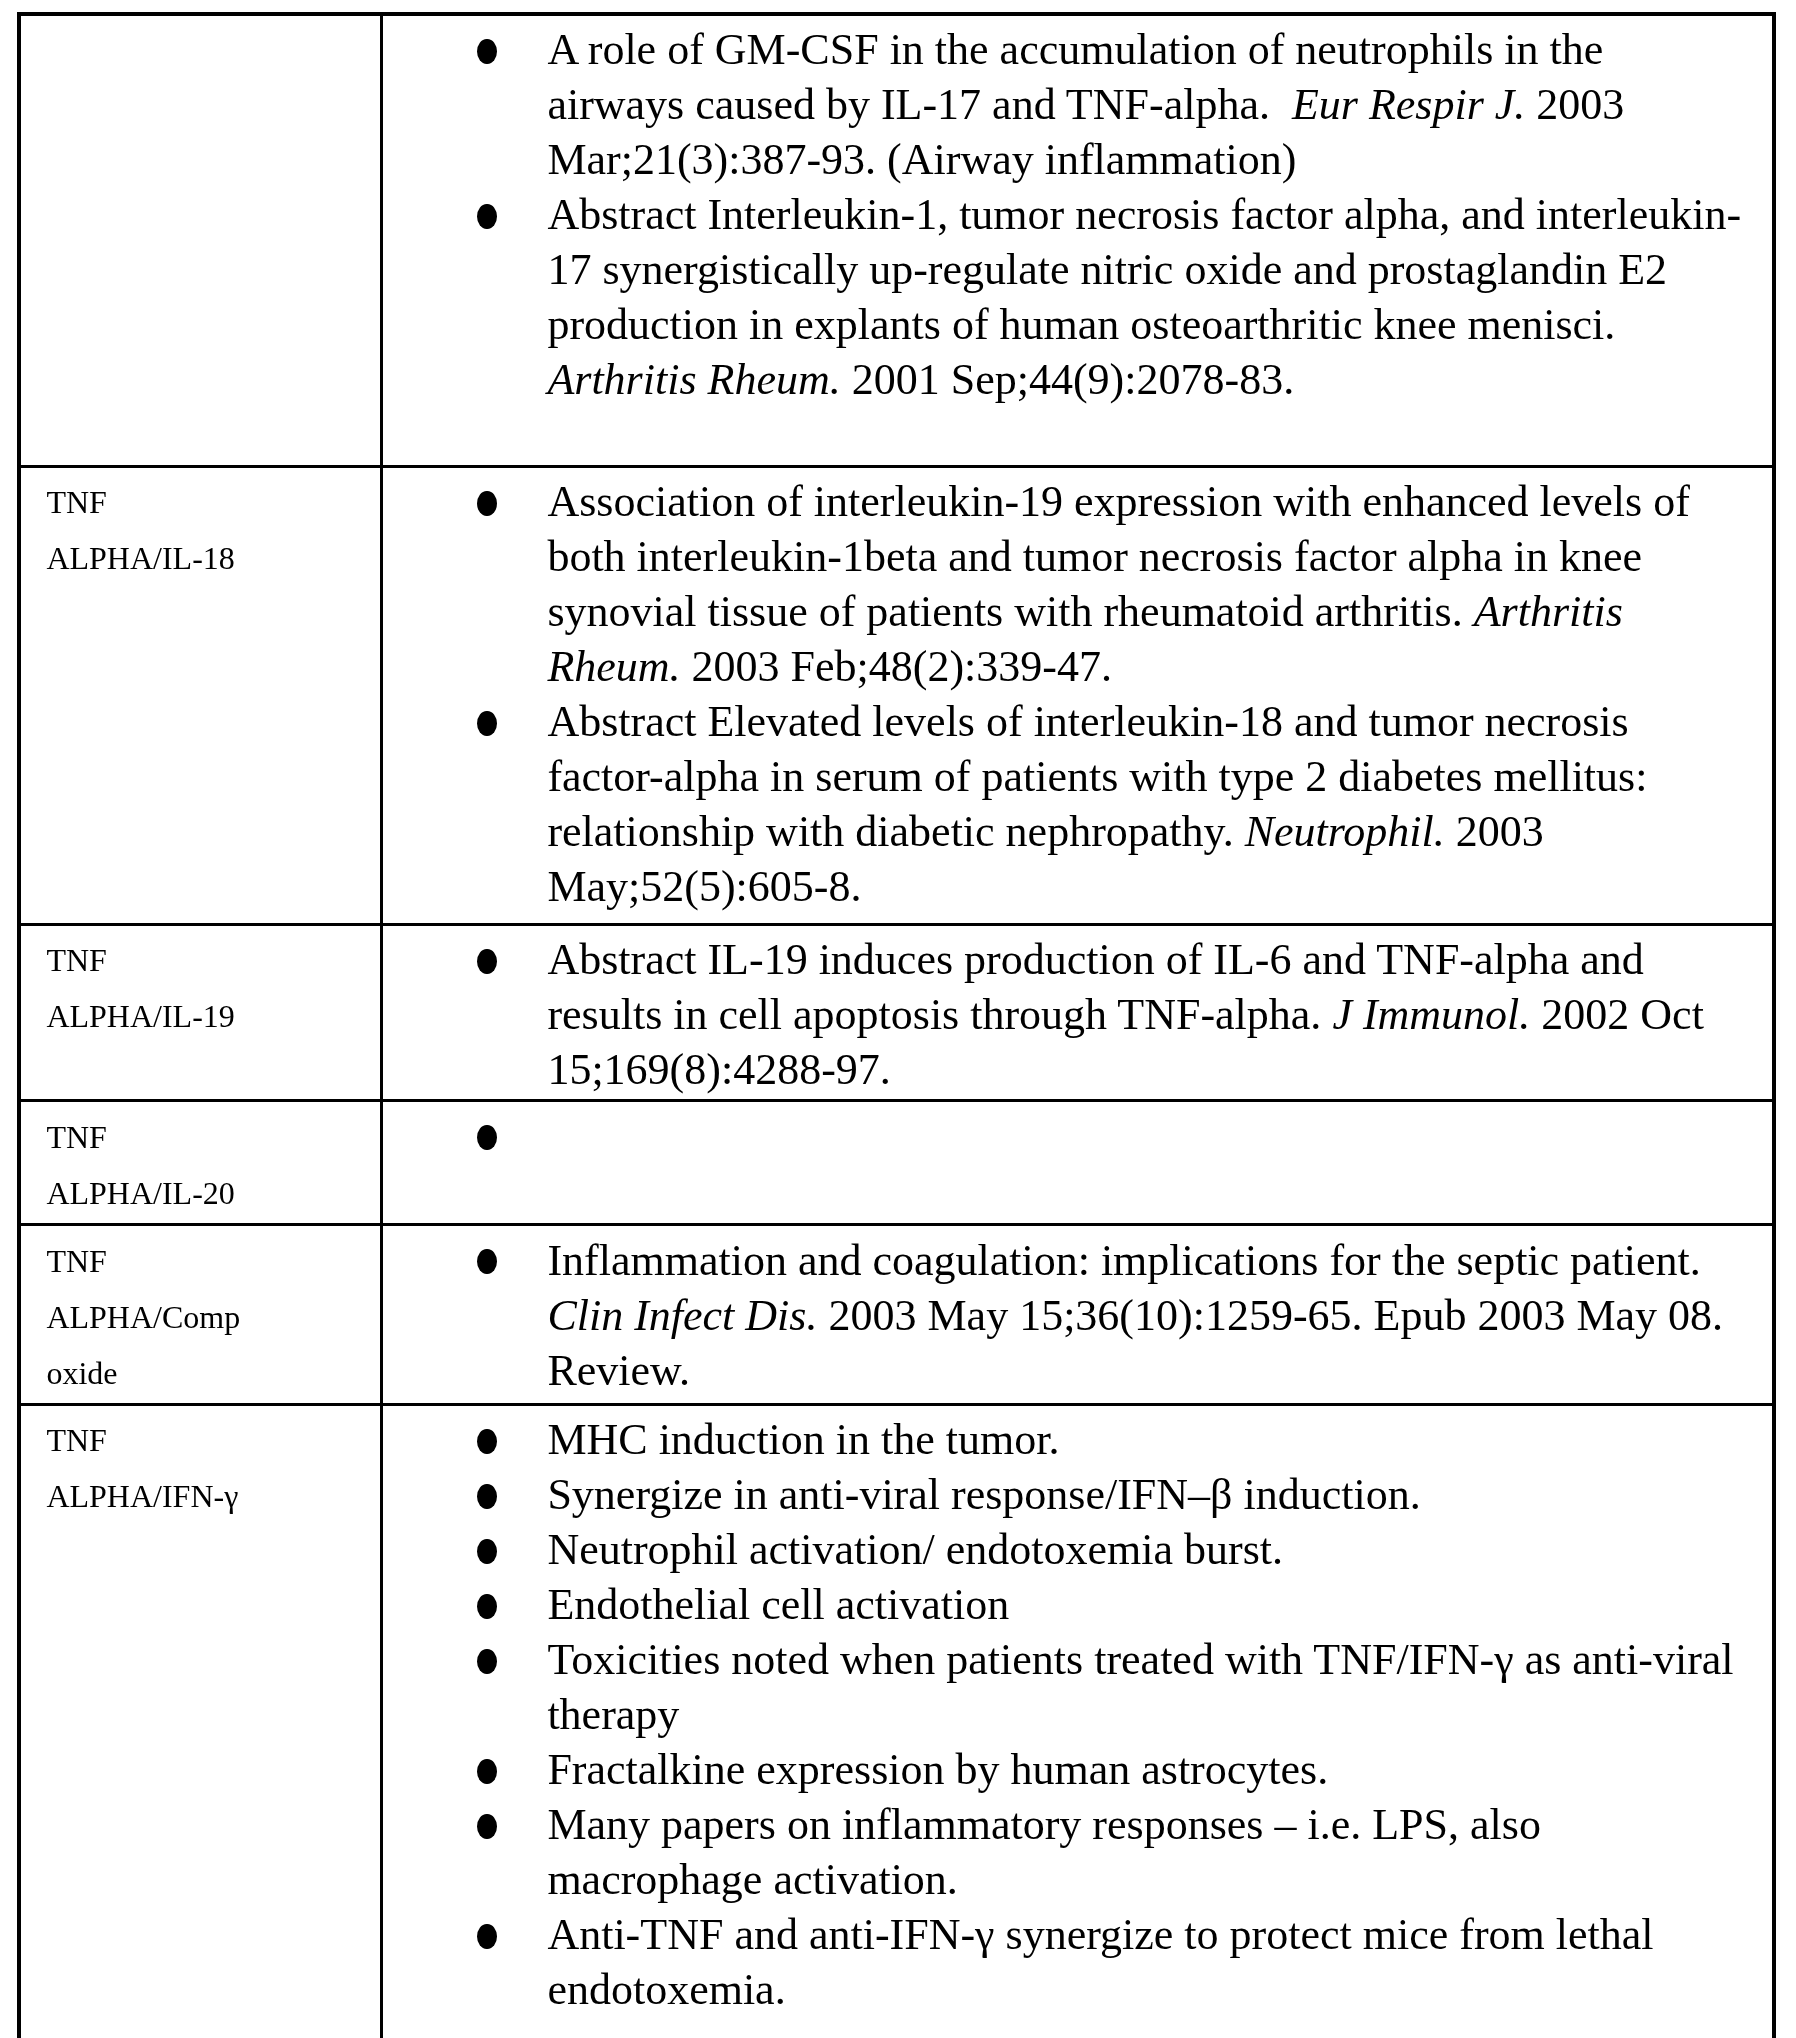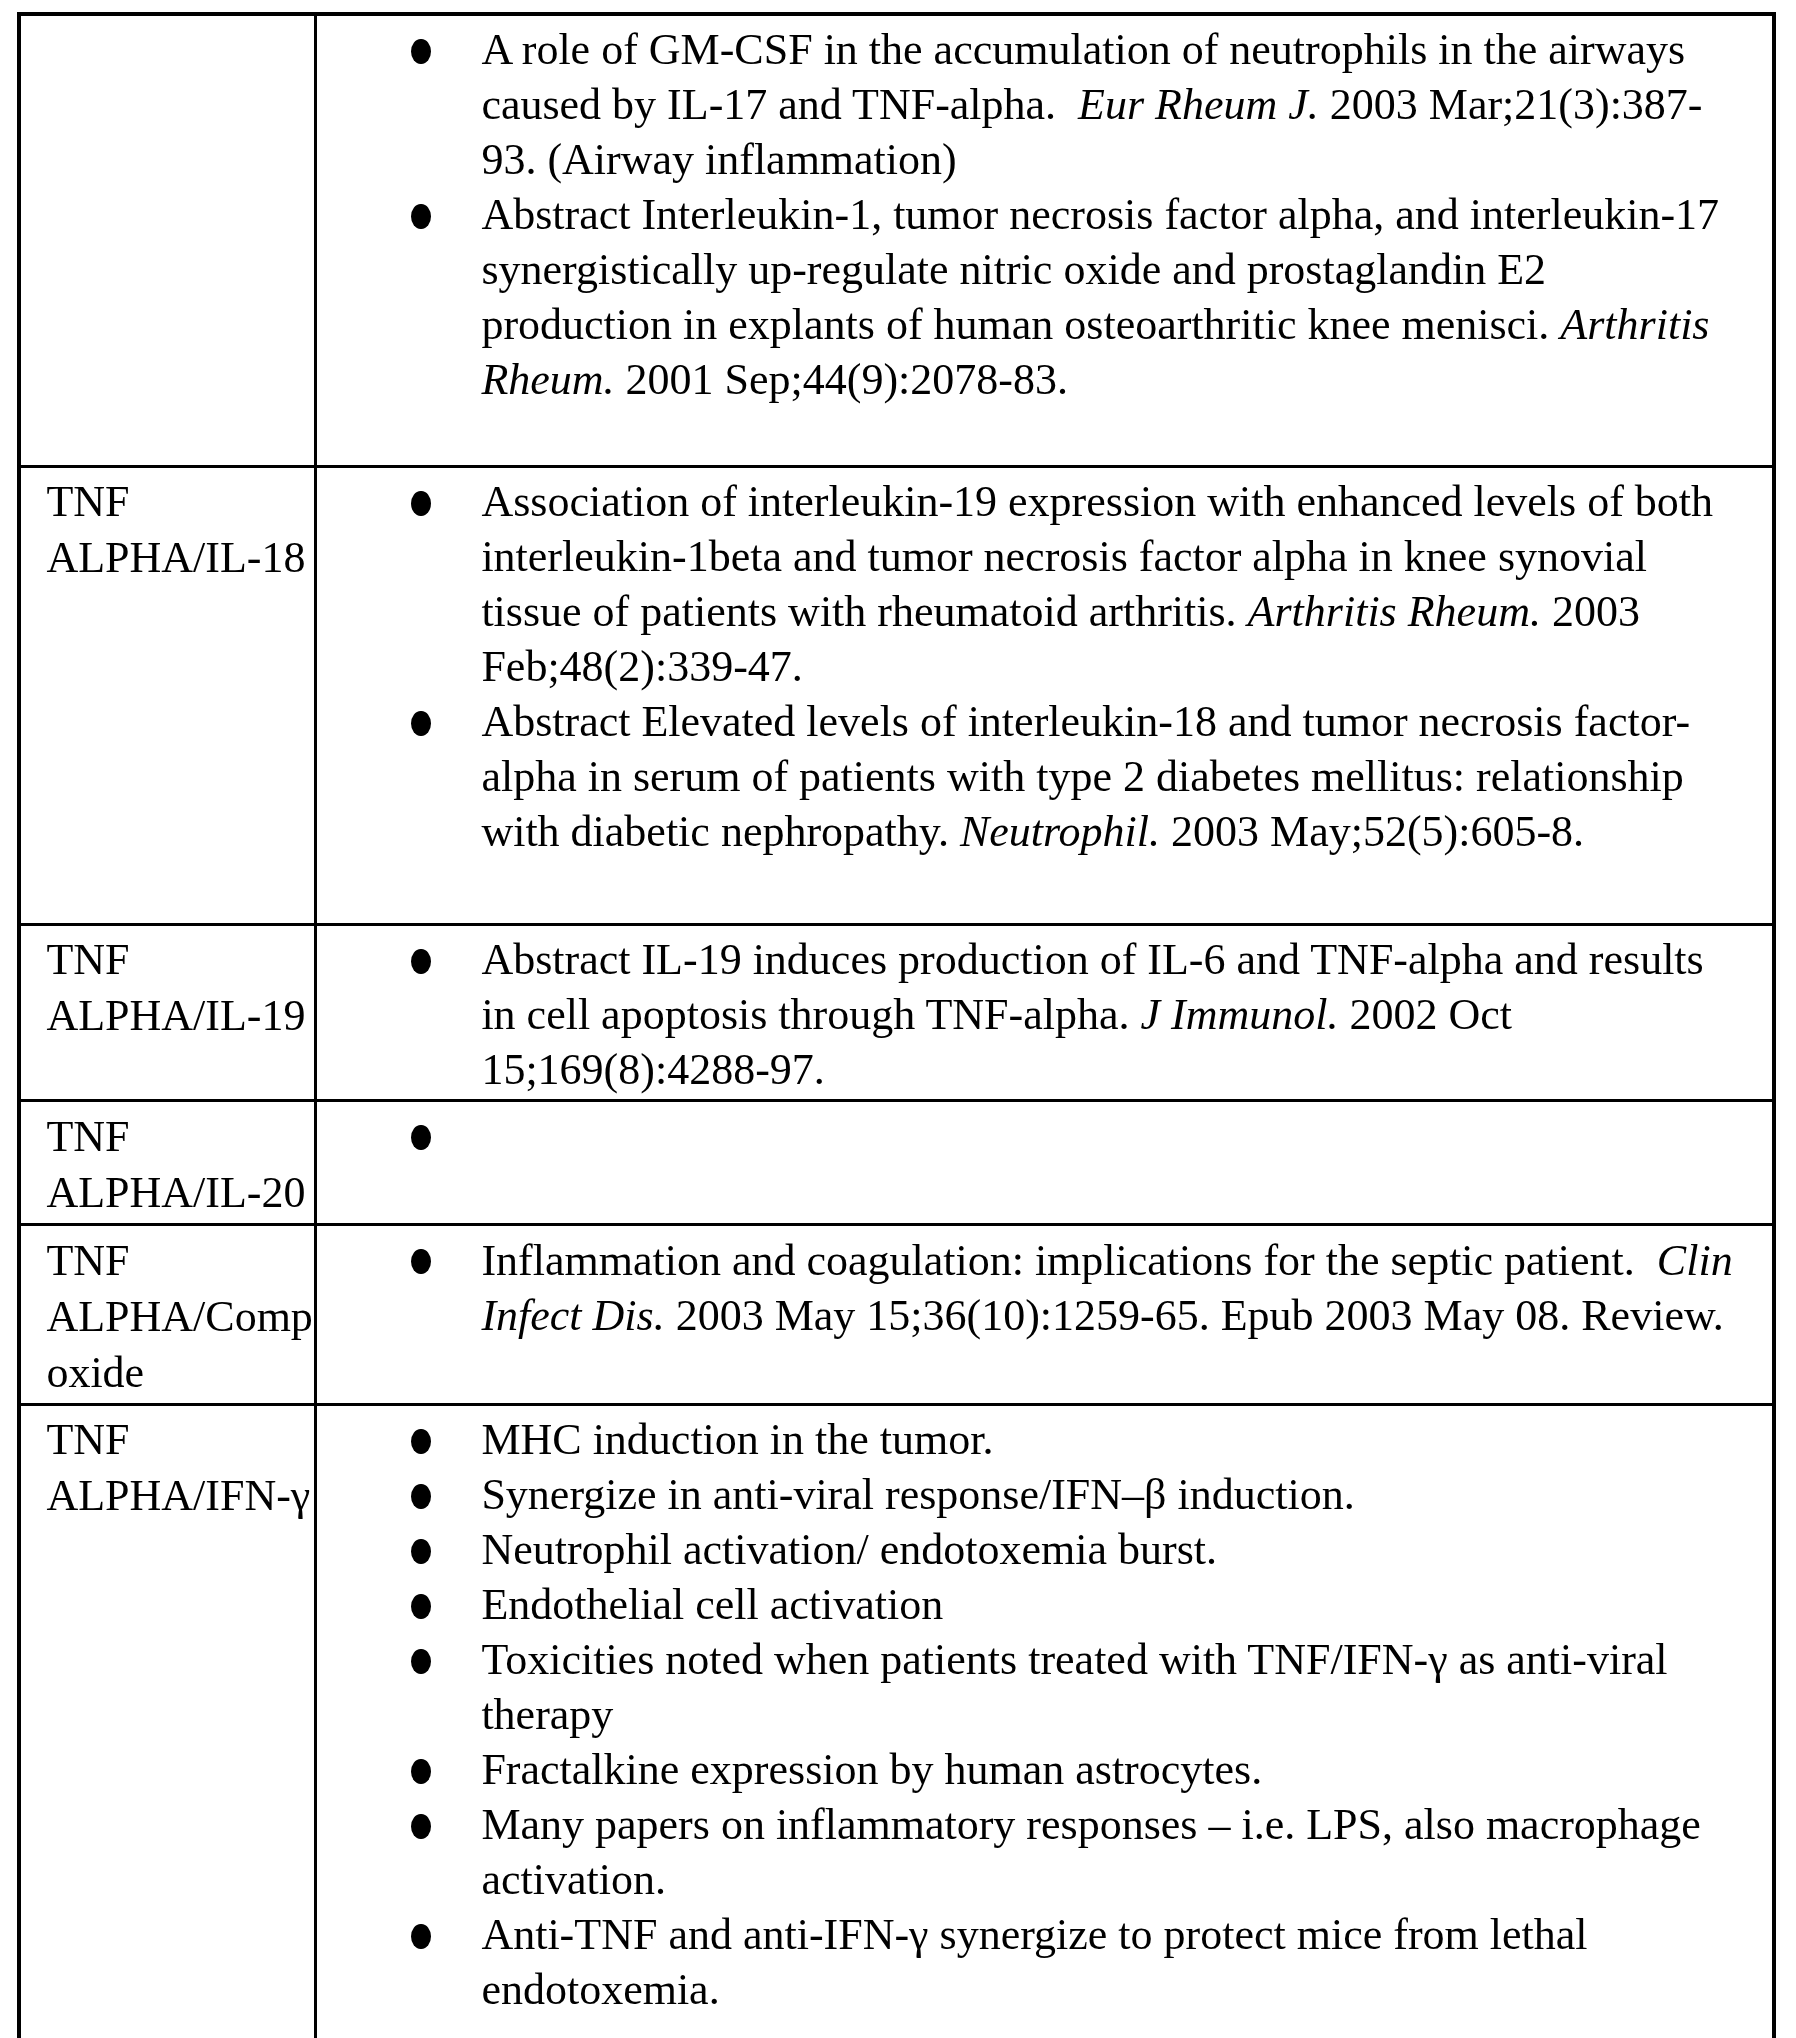--- a/index.html
+++ b/index.html
@@ -39,26 +39,26 @@
   .row:nth-child(3) { min-height: 165px; }
   .row:nth-child(4) { min-height: 118px; }
   .row:nth-child(5) { min-height: 172px; }
   .row:nth-child(6) { min-height: 632px; }
   .cell {
     box-sizing: border-box;
     padding-top: 6.8px;
     padding-bottom: 1.9px;
   }
   .label-cell {
-    width: 296px;
+    width: 362px;
     flex: none;
     border-right: 3.9px solid #000000;
     padding-left: 25px;
     padding-right: 24px;
-    font-size: 44px;
+    font-size: 32px;
     line-height: 56px;
   }
   .label-line {
     white-space: nowrap;
   }
   .content-cell {
     flex: 1;
     padding-right: 29px;
     font-size: 44px;
     line-height: 55px;
@@ -91,21 +91,21 @@
 <body>
 
 <div class="ref-table">
     <div class="row">
     <div class="cell label-cell"></div>
     <div class="cell content-cell">
         <div class="bullet-item">
     <span class="bullet-marker">
             <span class="dot"></span>
           </span>
-    <span class="bullet-text"><span>A role of GM-CSF in the accumulation of neutrophils in the airways caused by IL-17 and TNF-alpha.&nbsp; </span><span class="it">Eur Rheum J.</span><span> 2003 Mar;21(3):387-93. (Airway inflammation)</span></span>
+    <span class="bullet-text"><span>A role of GM-CSF in the accumulation of neutrophils in the airways caused by IL-17 and TNF-alpha.&nbsp; </span><span class="it">Eur Respir J.</span><span> 2003 Mar;21(3):387-93. (Airway inflammation)</span></span>
   </div>
         <div class="bullet-item">
     <span class="bullet-marker">
             <span class="dot"></span>
           </span>
     <span class="bullet-text"><span>Abstract Interleukin-1, tumor necrosis factor alpha, and interleukin-17 synergistically up-regulate nitric oxide and prostaglandin E2 production in explants of human osteoarthritic knee menisci. </span><span class="it">Arthritis Rheum.</span><span> 2001 Sep;44(9):2078-83.</span></span>
   </div>
       </div>
   </div>
     <div class="row">

